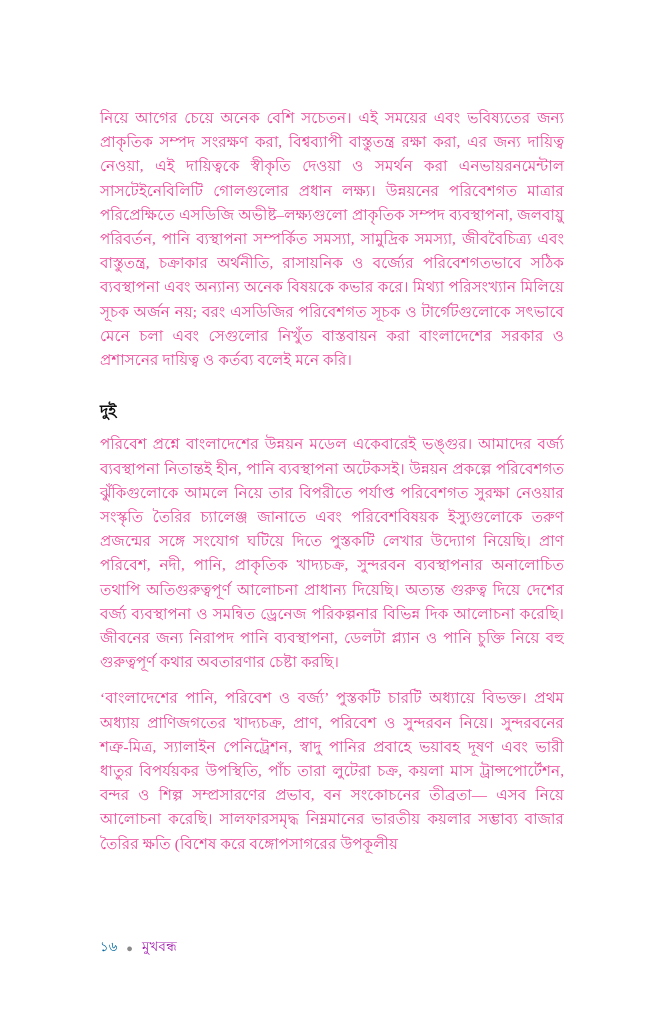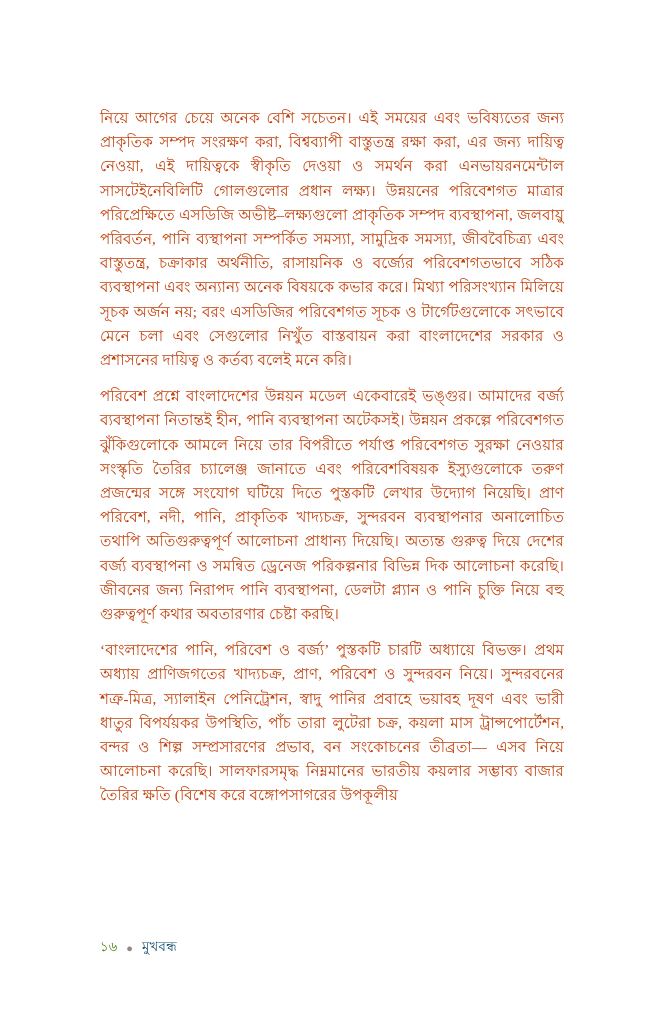--- a/index.html
+++ b/index.html
@@ -35,21 +35,21 @@
   }
 
   .para {
     margin: 0 0 0 0;
     text-align: justify;
     text-justify: inter-word;
     font-size: 15.1px;
     line-height: 24.2px;
     letter-spacing: 0.1px;
     word-spacing: 0.2px;
-    color: #c2410c;
+    color: #ec4899;
     font-family: "Liberation Serif", "DejaVu Serif", serif;
     hyphens: none;
   }
 
   .para + .para {
     margin-top: 12px;
   }
 
   .section-heading {
     font-size: 15.6px;
@@ -65,39 +65,40 @@
     position: absolute;
     left: 100px;
     top: 938px;
     font-size: 13.2px;
     line-height: 18px;
     color: #8a8a8a;
     letter-spacing: 0.3px;
     font-family: "Liberation Serif", "DejaVu Serif", serif;
     white-space: nowrap;
   }
-  .footer .pg-num { color: #4d7c0f; }
+  .footer .pg-num { color: #0369a1; }
   .footer .pg-sep {
     display: inline-block;
     margin: 0 5px;
     color: #8a8a8a;
     font-size: 11px;
     vertical-align: middle;
   }
-  .footer .pg-label { color: #0c4a6e; }
+  .footer .pg-label { color: #a21caf; }
 </style>
 </head>
 <body>
 
 <div class="page">
 
   <div class="text-column">
 
     <p class="para">নিয়ে আগের চেয়ে অনেক বেশি সচেতন। এই সময়ের এবং ভবিষ্যতের জন্য প্রাকৃতিক সম্পদ সংরক্ষণ করা, বিশ্বব্যাপী বাস্তুতন্ত্র রক্ষা করা, এর জন্য দায়িত্ব নেওয়া, এই দায়িত্বকে স্বীকৃতি দেওয়া ও সমর্থন করা এনভায়রনমেন্টাল সাসটেইনেবিলিটি গোলগুলোর প্রধান লক্ষ্য। উন্নয়নের পরিবেশগত মাত্রার পরিপ্রেক্ষিতে এসডিজি অভীষ্ট–লক্ষ্যগুলো প্রাকৃতিক সম্পদ ব্যবস্থাপনা, জলবায়ু পরিবর্তন, পানি ব্যস্থাপনা সম্পর্কিত সমস্যা, সামুদ্রিক সমস্যা, জীববৈচিত্র্য এবং বাস্তুতন্ত্র, চক্রাকার অর্থনীতি, রাসায়নিক ও বর্জ্যের পরিবেশগতভাবে সঠিক ব্যবস্থাপনা এবং অন্যান্য অনেক বিষয়কে কভার করে। মিথ্যা পরিসংখ্যান মিলিয়ে সূচক অর্জন নয়; বরং এসডিজির পরিবেশগত সূচক ও টার্গেটগুলোকে সৎভাবে মেনে চলা এবং সেগুলোর নিখুঁত বাস্তবায়ন করা বাংলাদেশের সরকার ও প্রশাসনের দায়িত্ব ও কর্তব্য বলেই মনে করি।</p>
 
+    <h2 class="section-heading">দুই</h2>
 
     <p class="para">পরিবেশ প্রশ্নে বাংলাদেশের উন্নয়ন মডেল একেবারেই ভঙ্গুর। আমাদের বর্জ্য ব্যবস্থাপনা নিতান্তই হীন, পানি ব্যবস্থাপনা অটেকসই। উন্নয়ন প্রকল্পে পরিবেশগত ঝুঁকিগুলোকে আমলে নিয়ে তার বিপরীতে পর্যাপ্ত পরিবেশগত সুরক্ষা নেওয়ার সংস্কৃতি তৈরির চ্যালেঞ্জ জানাতে এবং পরিবেশবিষয়ক ইস্যুগুলোকে তরুণ প্রজন্মের সঙ্গে সংযোগ ঘটিয়ে দিতে পুস্তকটি লেখার উদ্যোগ নিয়েছি। প্রাণ পরিবেশ, নদী, পানি, প্রাকৃতিক খাদ্যচক্র, সুন্দরবন ব্যবস্থাপনার অনালোচিত তথাপি অতিগুরুত্বপূর্ণ আলোচনা প্রাধান্য দিয়েছি। অত্যন্ত গুরুত্ব দিয়ে দেশের বর্জ্য ব্যবস্থাপনা ও সমন্বিত ড্রেনেজ পরিকল্পনার বিভিন্ন দিক আলোচনা করেছি। জীবনের জন্য নিরাপদ পানি ব্যবস্থাপনা, ডেলটা প্ল্যান ও পানি চুক্তি নিয়ে বহু গুরুত্বপূর্ণ কথার অবতারণার চেষ্টা করছি।</p>
 
     <p class="para">‘বাংলাদেশের পানি, পরিবেশ ও বর্জ্য’ পুস্তকটি চারটি অধ্যায়ে বিভক্ত। প্রথম অধ্যায় প্রাণিজগতের খাদ্যচক্র, প্রাণ, পরিবেশ ও সুন্দরবন নিয়ে। সুন্দরবনের শত্রু-মিত্র, স্যালাইন পেনিট্রেশন, স্বাদু পানির প্রবাহে ভয়াবহ দূষণ এবং ভারী ধাতুর বিপর্যয়কর উপস্থিতি, পাঁচ তারা লুটেরা চক্র, কয়লা মাস ট্রান্সপোর্টেশন, বন্দর ও শিল্প সম্প্রসারণের প্রভাব, বন সংকোচনের তীব্রতা— এসব নিয়ে আলোচনা করেছি। সালফারসমৃদ্ধ নিম্নমানের ভারতীয় কয়লার সম্ভাব্য বাজার তৈরির ক্ষতি (বিশেষ করে বঙ্গোপসাগরের উপকূলীয়</p>
 
   </div>
 
   <div class="footer">
     <span class="pg-num">১৬</span>
     <span class="pg-sep">●</span>

